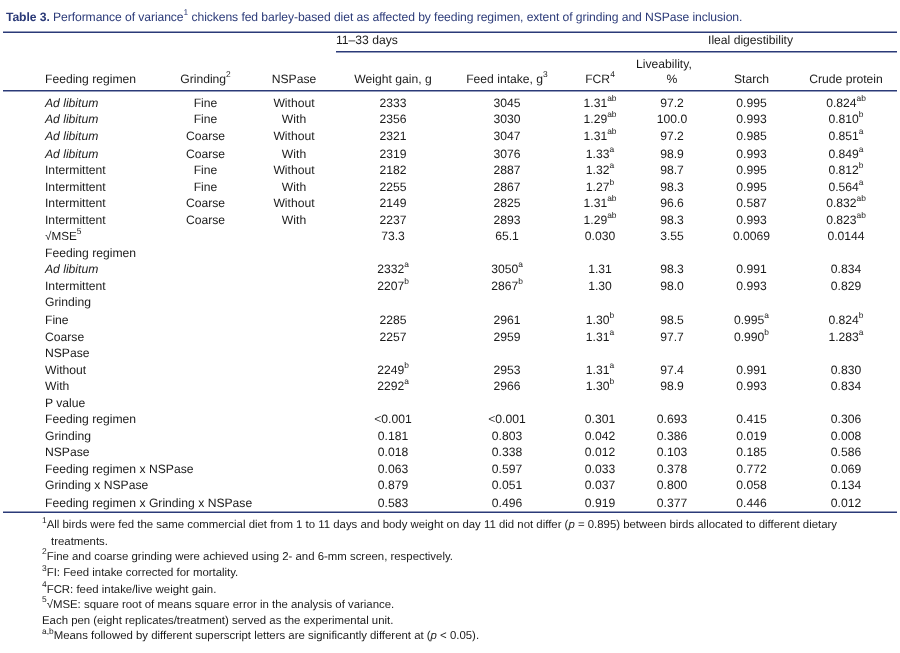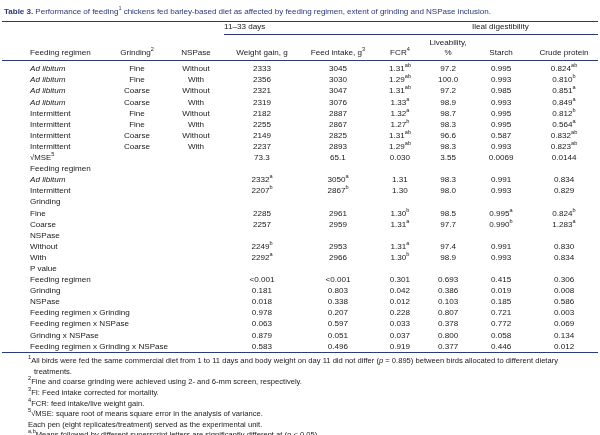--- a/index.html
+++ b/index.html
@@ -67,21 +67,20 @@
 
   .hdr td {
     padding-bottom: 1px !important;
     font-size: 8.1px;
   }
   .hdr-left { text-align: left; padding-left: 28px !important; }
   .hdr-ctr  { text-align: center; }
   .hdr-under td { border-bottom: 1.1px solid #2b3a78; }
 
   .liveability-top td {
-    text-align: center;
     font-size: 8.1px;
     line-height: 10px;
     margin-top: 12px;
   }
 
   td.lbl {
     text-align: left;
     padding-left: 28px !important;
   }
   td.lbl2 {
@@ -114,21 +113,21 @@
   .fn sup { font-size: 5.6px; }
   .fn i { font-style: italic; }
   .radic { font-size: 7.8px; }
 </style>
 </head>
 <body>
 
 <div class="table-wrap">
 
   <div class="caption">
-    <span class="cap-label">Table 3.</span><span> Performance of feeding</span><sup>1</sup><span> chickens fed barley-based diet as affected by feeding regimen, extent of grinding and NSPase inclusion.</span>
+    <span class="cap-label">Table 3.</span><span> Performance of variance</span><sup>1</sup><span> chickens fed barley-based diet as affected by feeding regimen, extent of grinding and NSPase inclusion.</span>
   </div>
 
   <table class="main">
     <colgroup>
       <col class="c-regimen">
         <col class="c-grind">
         <col class="c-nspase">
       <col class="c-wg">
         <col class="c-fi">
         <col class="c-fcr">
@@ -369,29 +368,20 @@
         <tr class="body-row">
           <td class="lbl2" colspan="3">NSPase</td>
           <td class="num"><span>0.018</span></td>
           <td class="num"><span>0.338</span></td>
           <td class="num"><span>0.012</span></td>
           <td class="num"><span>0.103</span></td>
           <td class="num"><span>0.185</span></td>
           <td class="num"><span>0.586</span></td>
         </tr>
         <tr class="body-row">
-          <td class="lbl2" colspan="3">Feeding regimen x Grinding</td>
-          <td class="num"><span>0.978</span></td>
-          <td class="num"><span>0.207</span></td>
-          <td class="num"><span>0.228</span></td>
-          <td class="num"><span>0.807</span></td>
-          <td class="num"><span>0.721</span></td>
-          <td class="num"><span>0.003</span></td>
-        </tr>
-        <tr class="body-row">
           <td class="lbl2" colspan="3">Feeding regimen x NSPase</td>
           <td class="num"><span>0.063</span></td>
           <td class="num"><span>0.597</span></td>
           <td class="num"><span>0.033</span></td>
           <td class="num"><span>0.378</span></td>
           <td class="num"><span>0.772</span></td>
           <td class="num"><span>0.069</span></td>
         </tr>
         <tr class="body-row">
           <td class="lbl2" colspan="3">Grinding x NSPase</td>

